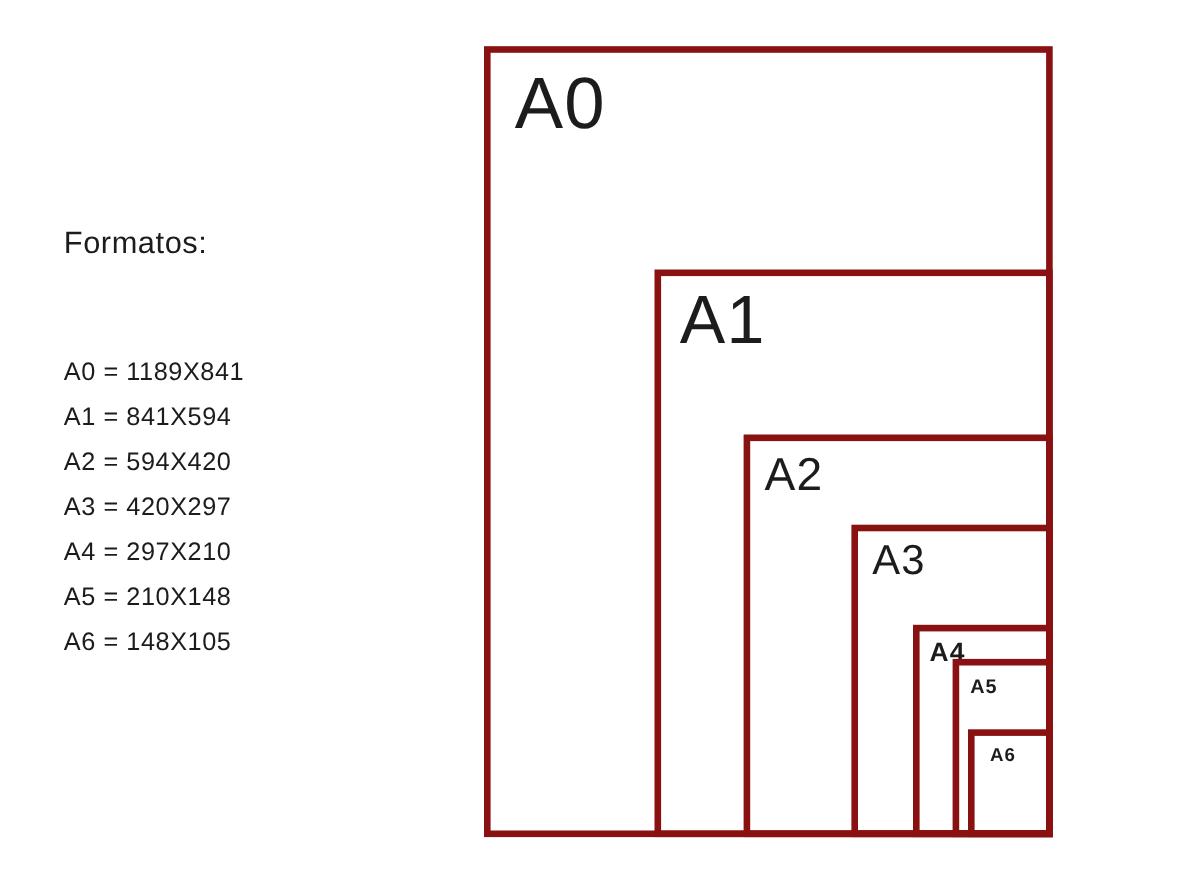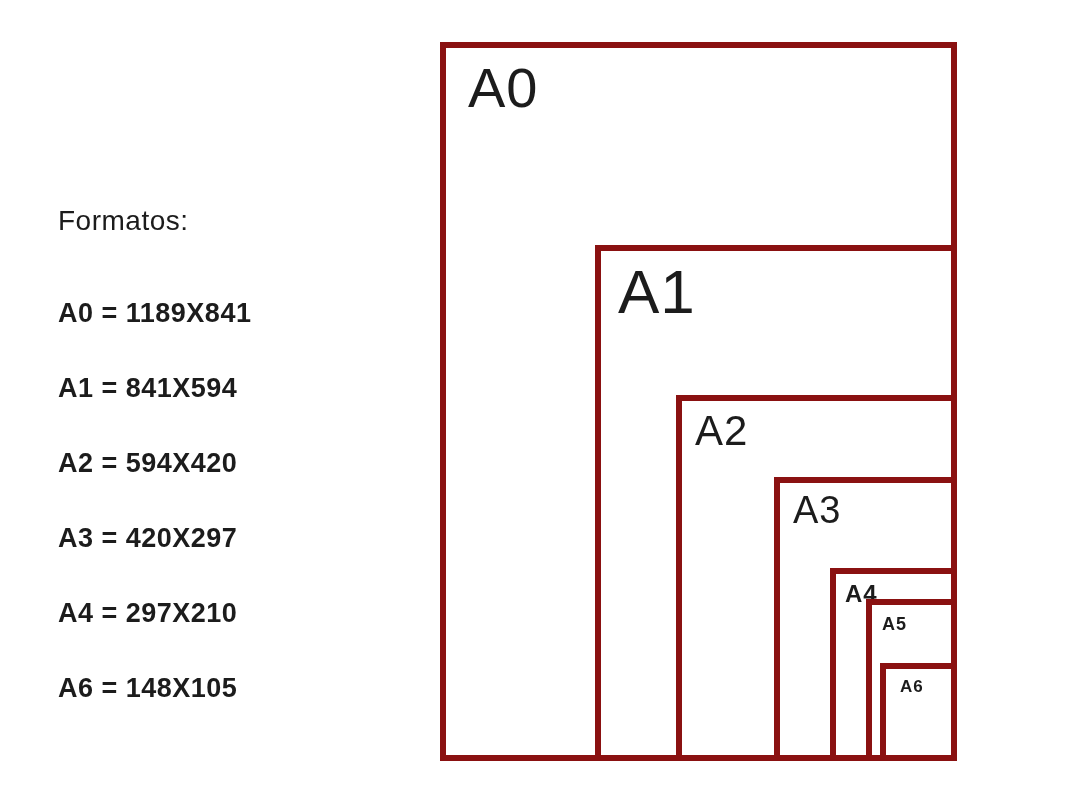--- a/index.html
+++ b/index.html
@@ -21,50 +21,49 @@
   
   .legend{
     position:absolute;
     left:58px;top:205px;
     width:300px;
   }
   .legend-title{
     font-size:28px;
     font-weight:500;
     letter-spacing:0.5px;
-    margin-bottom:56px;
+    margin-bottom:80px;
   }
   .legend-item{
-    font-size:27px;
-    font-weight:700;
+    font-size:23px;
+    font-weight:400;
     letter-spacing:0.5px;
     line-height:41px;
     white-space:nowrap;
-    margin-top:34px;
   }
 
   
   .box{
     position:absolute;
     box-sizing:border-box;
     border:6px solid var(--border);
     right:123px;
     bottom:39px;
     background:transparent;
   }
   .box .label{
     position:absolute;
     line-height:1;
     color:var(--text);
     letter-spacing:1px;
     white-space:nowrap;
   }
 
   .a0{width:517px;height:719px;}
-  .a0 .label{left:22px;top:12px;font-size:56px;font-weight:400;}
+  .a0 .label{left:22px;top:12px;font-size:66px;font-weight:400;}
 
   .a1{width:362px;height:516px;text-decoration:underline;}
   .a1 .label{left:17px;top:10px;font-size:62px;font-weight:400;}
 
   .a2{width:281px;height:366px;}
   .a2 .label{left:13px;top:9px;font-size:42px;font-weight:400;}
 
   .a3{width:183px;height:284px;}
   .a3 .label{left:13px;top:8px;font-size:38px;font-weight:400;}
 
@@ -83,20 +82,21 @@
 <div class="canvas">
 
   <div class="legend">
     <div class="legend-title">Formatos:</div>
     <div class="legend-items">
       <div class="legend-item">A0 = 1189X841</div>
       <div class="legend-item">A1 = 841X594</div>
       <div class="legend-item">A2 = 594X420</div>
       <div class="legend-item">A3 = 420X297</div>
       <div class="legend-item">A4 = 297X210</div>
+      <div class="legend-item">A5 = 210X148</div>
       <div class="legend-item">A6 = 148X105</div>
     </div>
   </div>
 
   <div class="box a0">
     <span class="label">A0</span>
   </div>
   <div class="box a1">
     <span class="label">A1</span>
   </div>

